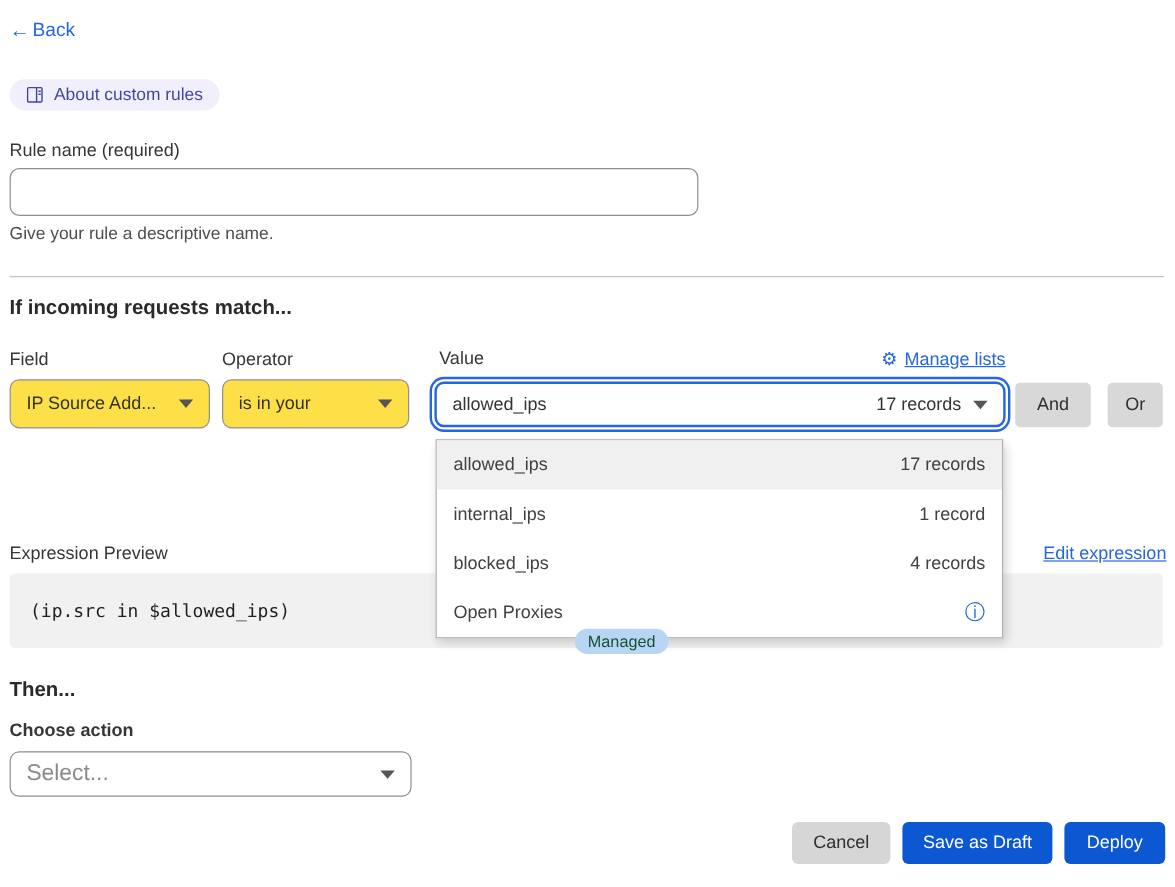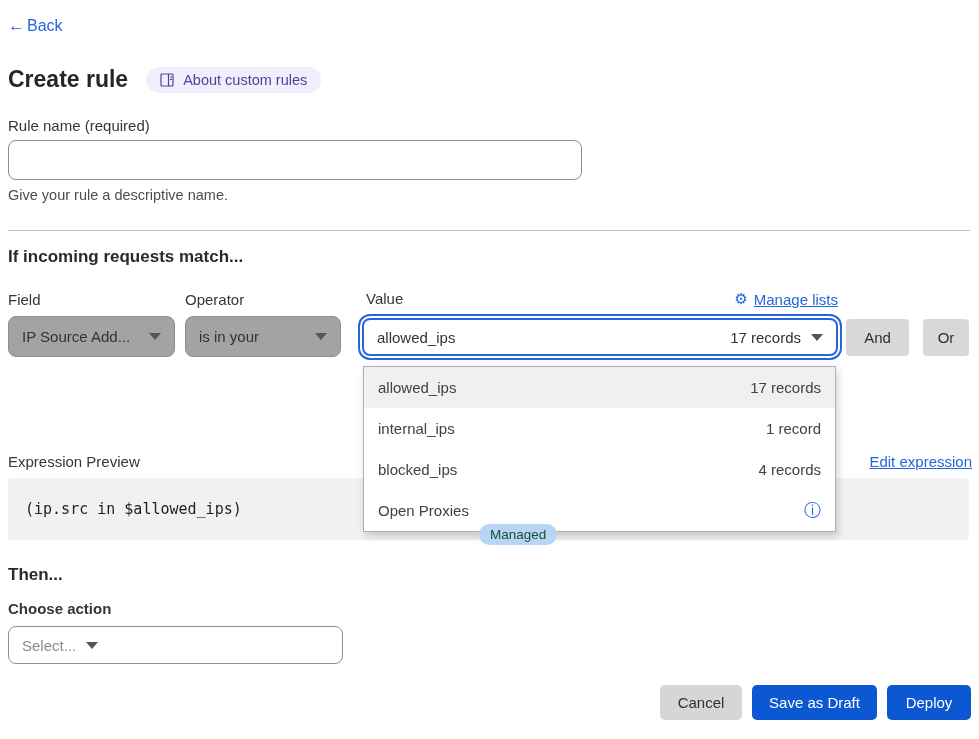--- a/index.html
+++ b/index.html
@@ -28,21 +28,21 @@
   .rule-name-input {
     position:absolute; left:8px; top:140px; width:574px; height:40px;
     border:1px solid #8f8f8f; border-radius:8px; font-size:15px; padding:0 12px;
     font-family:"Liberation Sans", sans-serif; color:#2d2d2d; background:#fff;
   }
   .helper-text { position:absolute; left:8px; top:187px; font-size:14.5px; color:#4d4d4d; }
   .divider { position:absolute; left:8px; top:230px; width:962px; height:1px; background:#c2c2c2; }
   .section-title { position:absolute; left:8px; font-size:17px; font-weight:700; color:#2a2a2a; }
   
   .select-box {
-    position:absolute; height:41px; border:1px solid #8f8f8f; border-radius:8px; background:#a3a3a3;
+    position:absolute; height:41px; border:1px solid #8f8f8f; border-radius:8px; background:#fde047;
     display:flex; align-items:center; justify-content:space-between;
     padding:12px 13px; font-size:15px; color:#333; cursor:pointer;
   }
   .caret {
     width:0; height:0; border-left:6px solid transparent; border-right:6px solid transparent;
     border-top:7px solid #555; flex:0 0 auto; margin-left:10px;
   }
   .value-select {
     position:absolute; left:362px; top:318px; width:476px; height:38px;
     background:#fff; border:2px solid #2566dd; border-radius:8px;
@@ -87,22 +87,22 @@
   .expression-box {
     position:absolute; left:8px; top:478px; width:961px; height:62px;
     background:#f1f1f1; border-radius:4px; display:flex; align-items:center; padding:0 17px;
     z-index:1;
   }
   .expression-code { font-family:"DejaVu Sans Mono", monospace; font-size:15px; color:#1f1f1f; }
   
   .action-select {
     position:absolute; left:8px; top:626px; width:335px; height:38px;
     border:1px solid #8f8f8f; border-radius:8px; background:#fff;
-    display:flex; align-items:center; justify-content:flex-start;
-    padding:0 13px; font-size:15px; cursor:pointer;
+    display:flex; align-items:center; justify-content:space-between;
+    padding:0 13px; font-size:19px; cursor:pointer;
   }
   .placeholder { color:#8a8a8a; }
   
   .footer-btn {
     position:absolute; top:685px; height:35px; border:none; border-radius:5px;
     font-size:15px; font-family:"Liberation Sans", sans-serif; cursor:pointer;
   }
   .btn-gray { background:#d6d6d6; color:#2f2f2f; }
   .btn-blue { background:#0b58d2; color:#ffffff; }
 </style>
@@ -110,21 +110,20 @@
 <body>
 
 <div class="page">
 
   <a class="back-link">
     <span class="arrow">←</span>
     <span class="back-text">Back</span>
   </a>
 
   <div class="title-row">
-    <h1 class="page-title">Create rule</h1>
     <span class="about-badge">
       <span>
         <svg width="15" height="14" viewBox="0 0 15 14" fill="none" stroke="#4646a0" stroke-width="1.2">
           <rect x="1" y="1" width="12" height="12" rx="1"></rect>
           <line x1="8.5" y1="1" x2="8.5" y2="13"></line>
           <line x1="10" y1="4" x2="12" y2="4"></line>
           <line x1="10" y1="6.5" x2="12" y2="6.5"></line>
         </svg>
       </span>
       <span>About custom rules</span>

